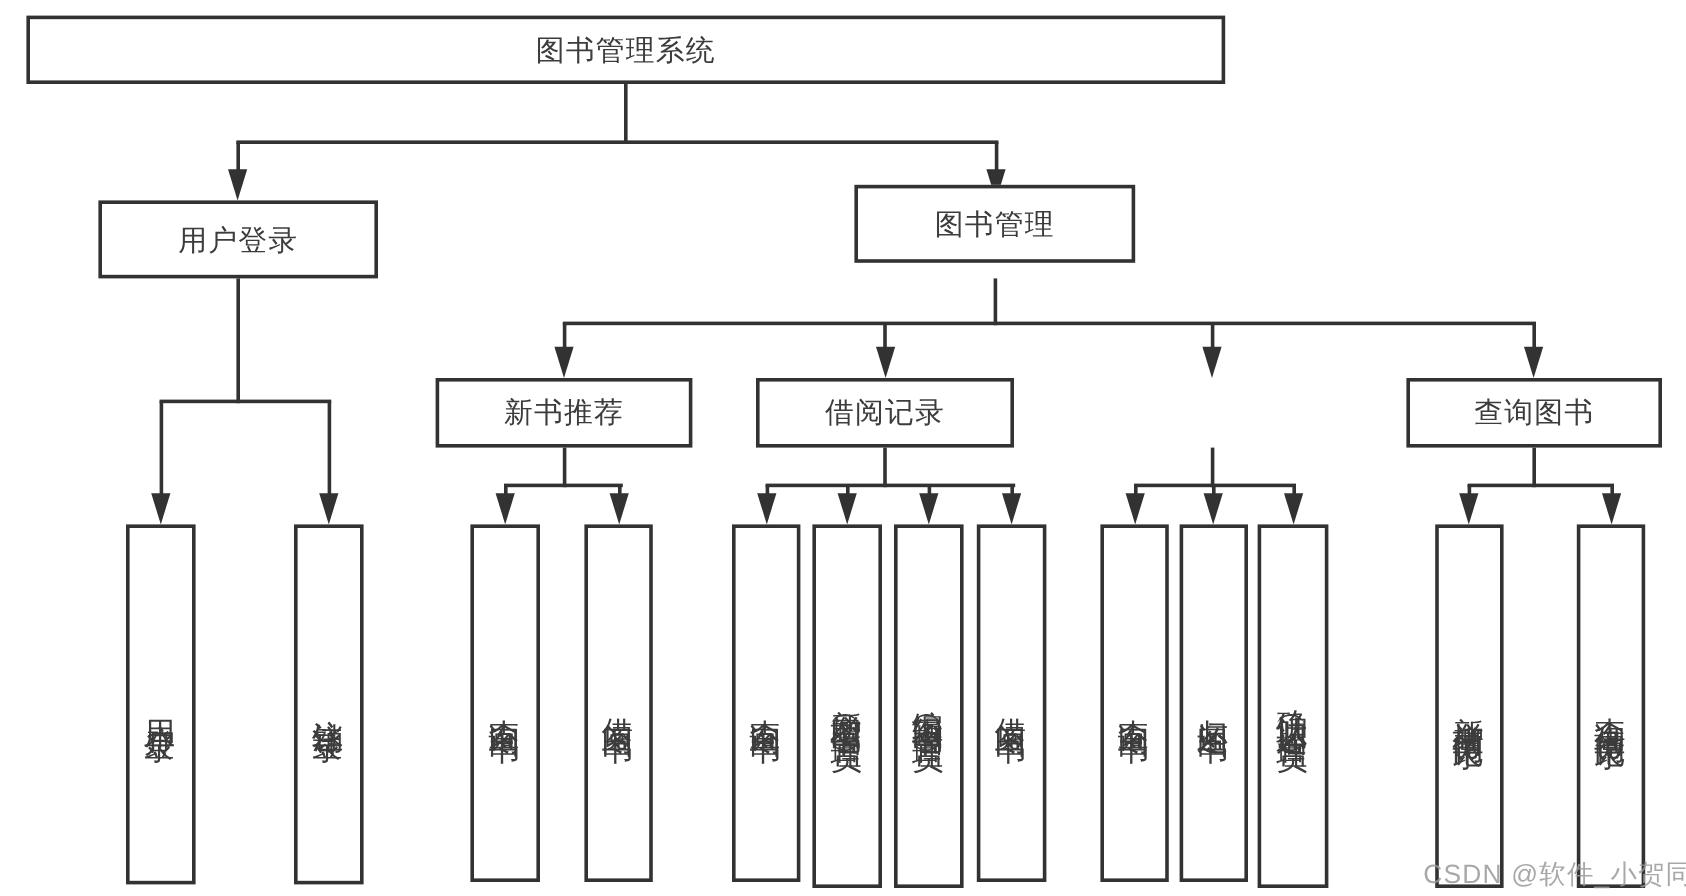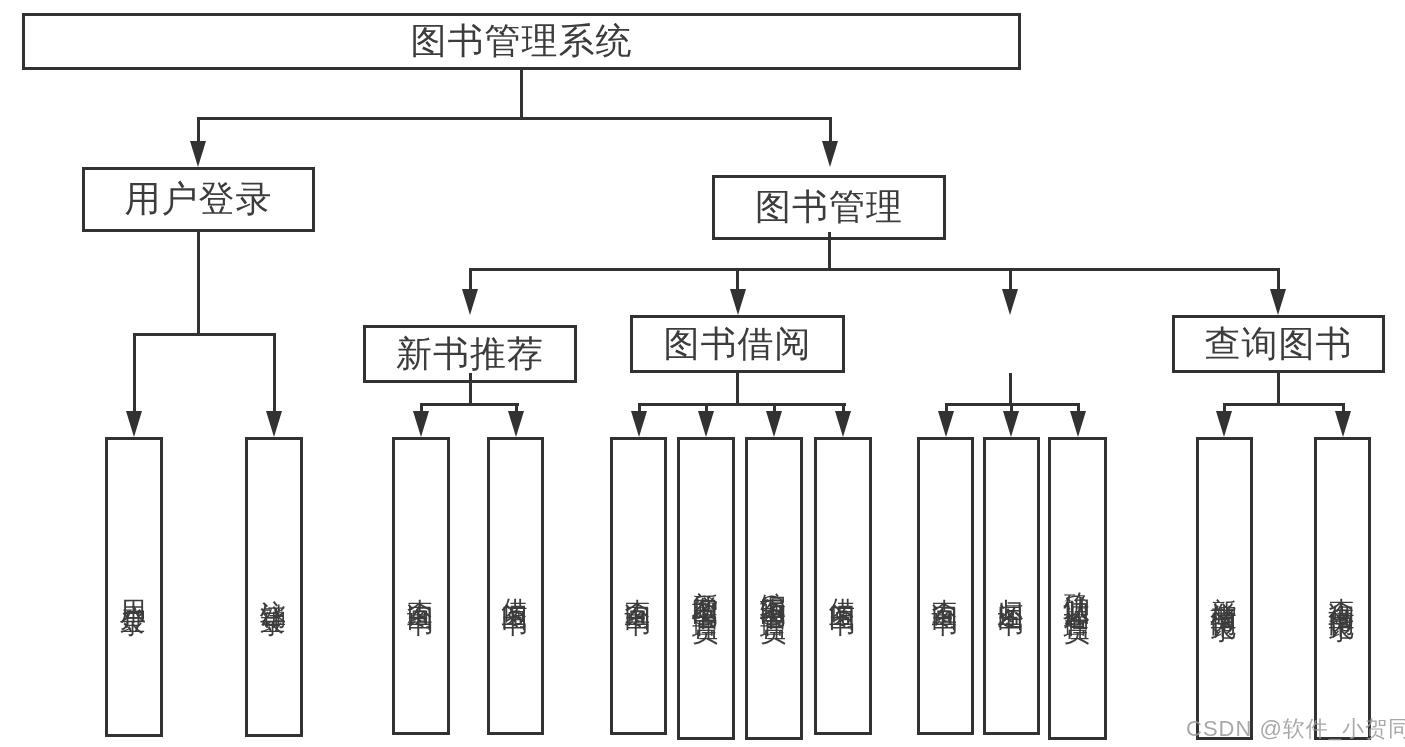--- a/index.html
+++ b/index.html
@@ -7,21 +7,21 @@
     --text:#3c3c3c;
     --wm:#9a9a9a;
   }
   *{margin:0;padding:0;box-sizing:border-box;}
   body{background:#ffffff;font-family:"Liberation Sans",sans-serif;}
   .canvas{position:relative;width:1405px;height:747px;background:#ffffff;overflow:hidden;}
 
   .node{
     position:absolute;background:#ffffff;border:3px solid var(--line);
     display:flex;align-items:center;justify-content:center;
-    color:var(--text);font-size:36px;letter-spacing:1px;
+    color:var(--text);font-size:24px;letter-spacing:1px;
     font-family:"Liberation Sans",sans-serif;white-space:nowrap;
   }
   .node.v{
     writing-mode:vertical-rl;text-orientation:mixed;
     font-size:26px;letter-spacing:4px;
   }
   .hline,.vline{position:absolute;background:var(--line);}
   .hline{height:3px;}
   .vline{width:3px;}
   .arr{
@@ -43,42 +43,42 @@
   <div class="node" style="left:22px;top:13px;width:999px;height:57px;">图书管理系统</div>
 
   <div class="vline" style="left:519.5px;top:70px;height:48px;"></div>
   <div class="hline" style="left:196.5px;top:117px;width:635px;"></div>
   <div class="vline" style="left:196.5px;top:118px;height:27px;"></div>
   <div class="arr" style="left:190px;top:141px;"></div>
   <div class="vline" style="left:828.5px;top:118px;height:27px;"></div>
   <div class="arr" style="left:822px;top:141px;"></div>
 
   <div class="node" style="left:82px;top:167px;width:233px;height:65px;">用户登录</div>
-  <div class="node" style="left:712px;top:175px;width:234px;height:65px;">图书管理</div>
+  <div class="node" style="left:712px;top:154px;width:234px;height:65px;">图书管理</div>
 
   <div class="vline" style="left:196.5px;top:232px;height:104px;"></div>
   <div class="hline" style="left:132.5px;top:333px;width:143px;"></div>
   <div class="vline" style="left:132.5px;top:334px;height:80px;"></div>
   <div class="arr" style="left:126px;top:411px;"></div>
   <div class="vline" style="left:272.5px;top:334px;height:80px;"></div>
   <div class="arr" style="left:266px;top:411px;"></div>
 
   <div class="vline" style="left:827.5px;top:232px;height:39px;"></div>
   <div class="hline" style="left:468.5px;top:268px;width:811px;"></div>
   <div class="vline" style="left:468.5px;top:269px;height:24px;"></div>
   <div class="arr" style="left:462px;top:289px;"></div>
   <div class="vline" style="left:735.5px;top:269px;height:24px;"></div>
   <div class="arr" style="left:730px;top:289px;"></div>
   <div class="vline" style="left:1008.5px;top:269px;height:24px;"></div>
   <div class="arr" style="left:1002px;top:289px;"></div>
   <div class="vline" style="left:1276.5px;top:269px;height:24px;"></div>
   <div class="arr" style="left:1270px;top:289px;"></div>
 
-  <div class="node" style="left:363px;top:325px;width:214px;height:58px;">新书推荐</div>
-  <div class="node" style="left:630px;top:315px;width:215px;height:58px;">图书借阅</div>
+  <div class="node" style="left:363px;top:315px;width:214px;height:58px;">新书推荐</div>
+  <div class="node" style="left:630px;top:315px;width:215px;height:58px;">借阅记录</div>
   <div class="node" style="left:1172px;top:315px;width:213px;height:58px;">查询图书</div>
 
   <div class="vline" style="left:468.5px;top:373px;height:33px;"></div>
   <div class="hline" style="left:419.5px;top:403px;width:99px;"></div>
   <div class="vline" style="left:419.5px;top:404px;height:12px;"></div>
   <div class="arr" style="left:413px;top:411px;"></div>
   <div class="vline" style="left:514.5px;top:404px;height:12px;"></div>
   <div class="arr" style="left:508px;top:411px;"></div>
 
   <div class="vline" style="left:735.5px;top:373px;height:33px;"></div>

